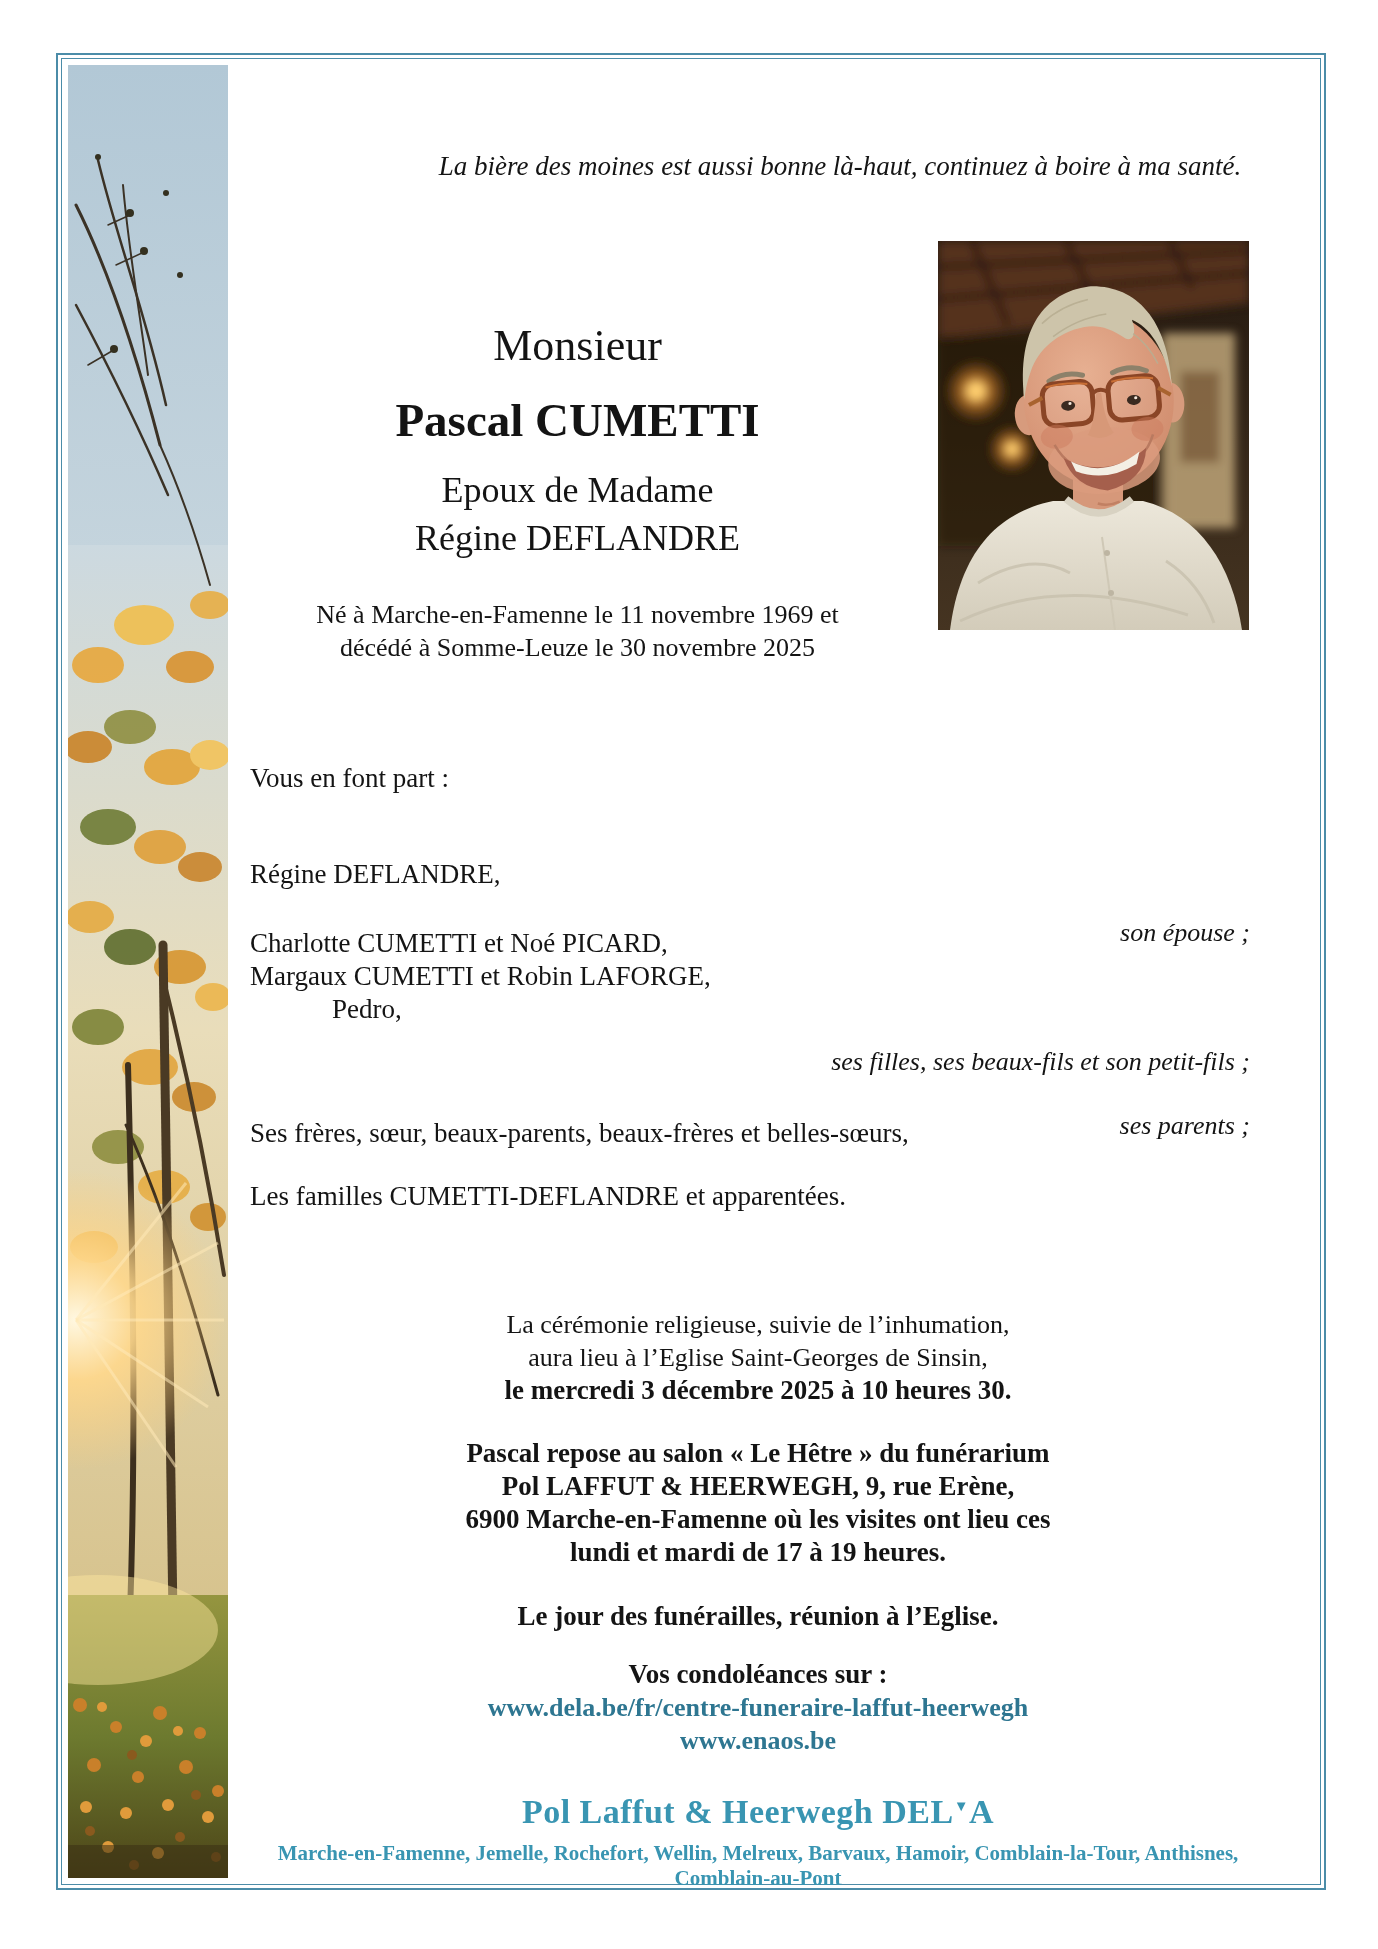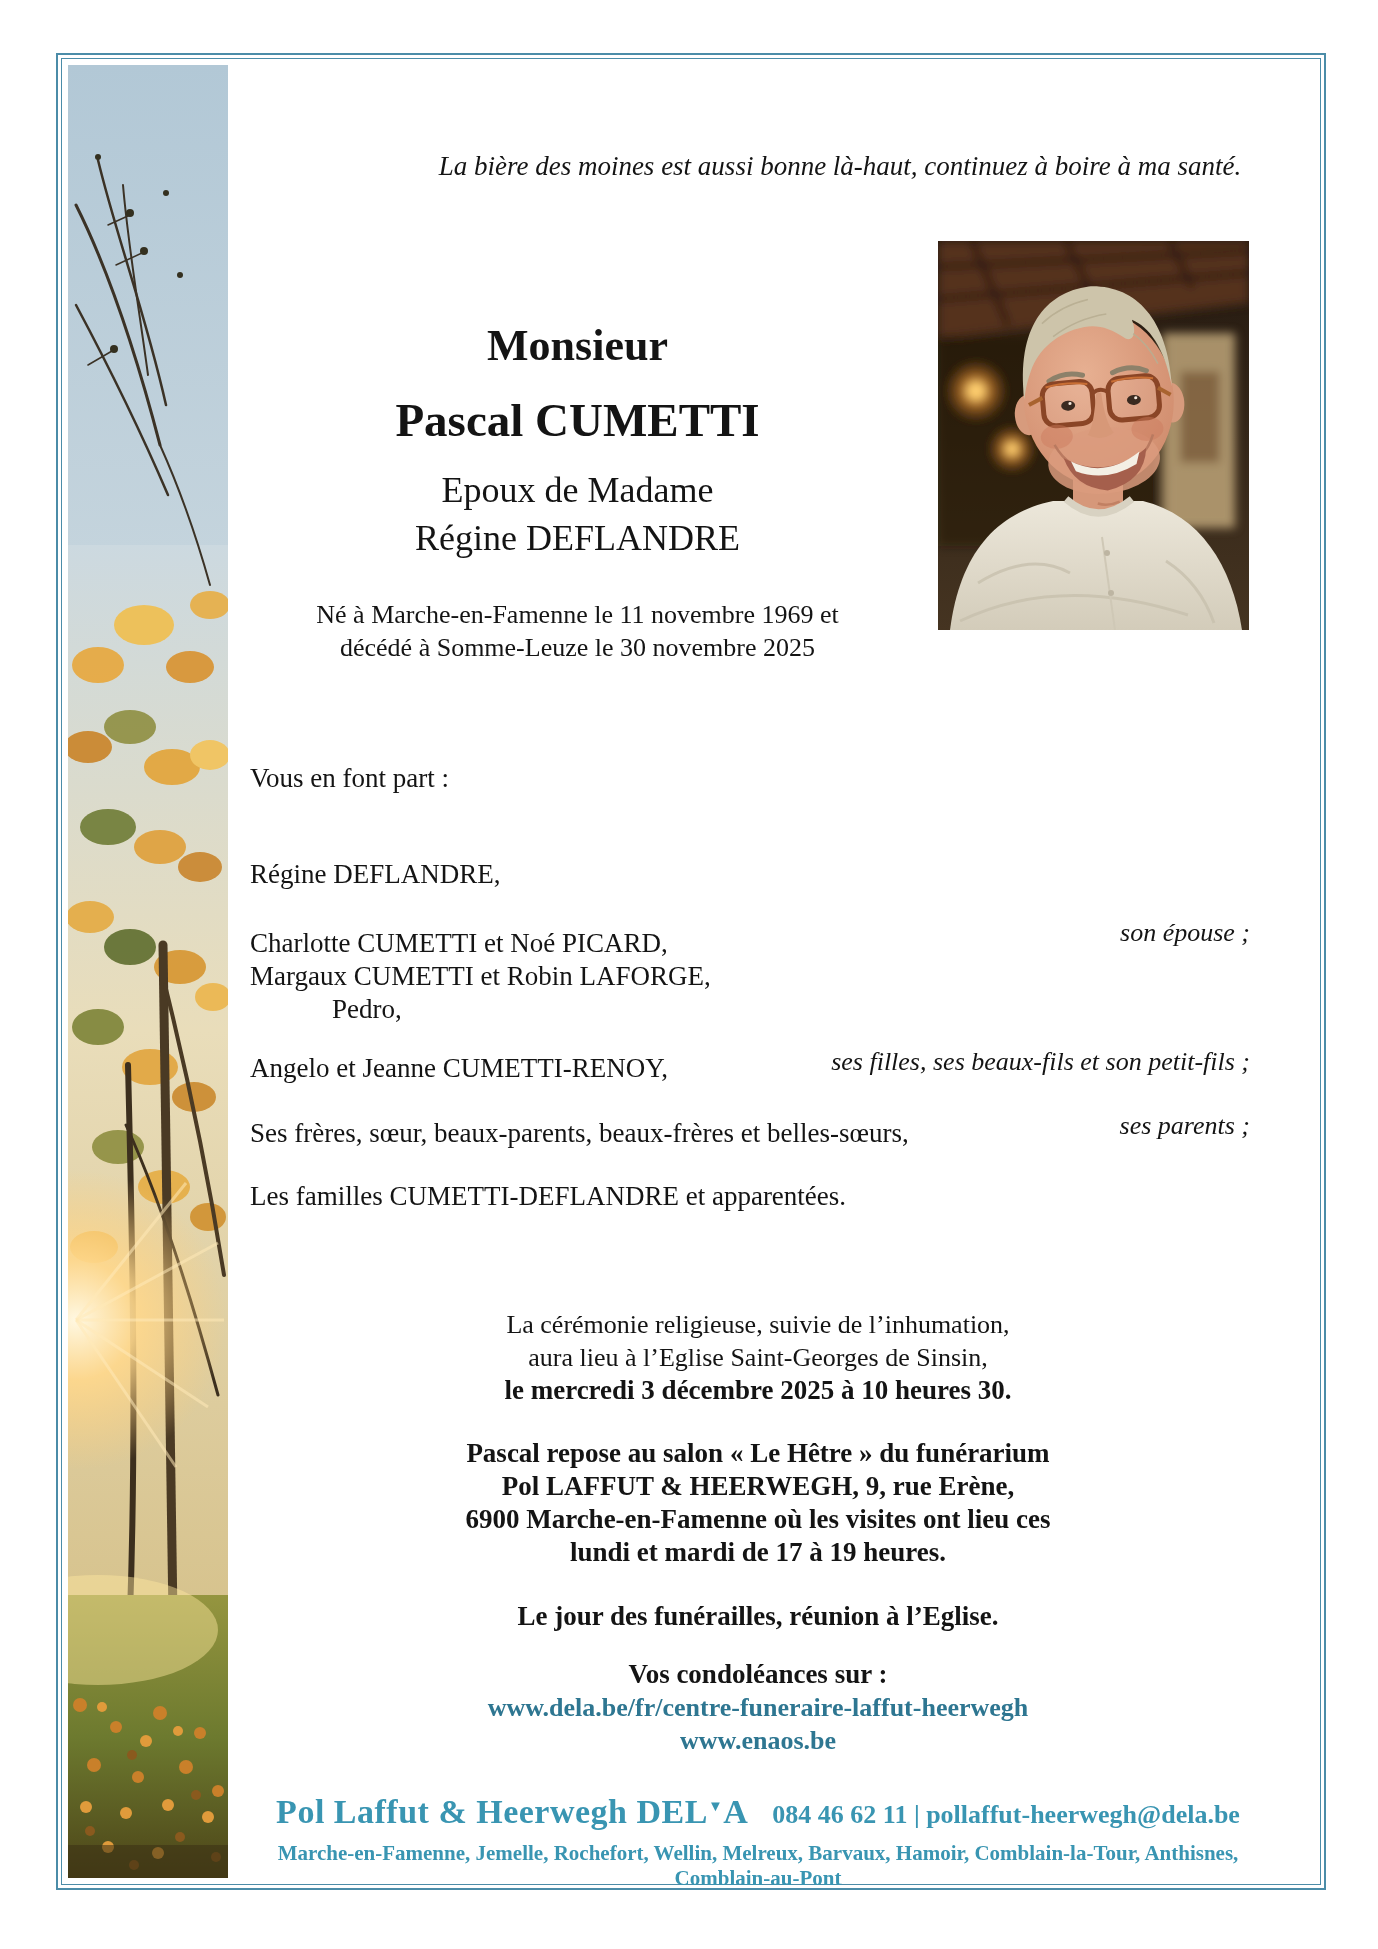--- a/index.html
+++ b/index.html
@@ -15,21 +15,21 @@
   .frame-inner{position:absolute;inset:3px;border:1px solid var(--border-teal,#4b8ca8);}
   .strip{position:absolute;left:68px;top:65px;width:160px;height:1813px;}
   .strip svg{display:block;width:100%;height:100%;}
   .portrait{position:absolute;left:938px;top:241px;width:311px;height:389px;}
   .portrait svg{display:block;width:100%;height:100%;}
   .quote{
     position:absolute;left:360px;top:150px;width:960px;text-align:center;
     font-style:italic;font-size:27px;line-height:33px;
   }
   .title-col{position:absolute;left:240px;top:318px;width:675px;text-align:center;}
-  .t-monsieur{font-size:44px;font-weight:bold;line-height:56px;margin:0;}
+  .t-monsieur{font-size:44px;font-weight:normal;line-height:56px;margin:0;}
   .t-name{font-size:47px;font-weight:bold;line-height:60px;margin:16px;}
   .t-spouse{font-size:36px;line-height:48px;margin:0;}
   .t-birth{font-size:26px;line-height:33px;margin:0;}
   .t-gap{height:36px;}
   .ann{position:absolute;left:250px;width:1000px;font-size:27px;line-height:32px;}
   .ann.role{text-align:right;font-style:italic;font-size:26px;margin-top:24px;}
   .ann.indent{padding-left:82px;box-sizing:border-box;}
   .center-col{position:absolute;left:300px;width:916px;text-align:center;font-size:26px;line-height:33px;}
   .bold{font-weight:bold;font-size:27px;}
   .teal-link{color:var(--link-teal,#2e7691);font-weight:bold;text-decoration:none;display:block;}
@@ -289,21 +289,20 @@
     <p class="t-birth">décédé à Somme-Leuze le 30 novembre 2025</p>
   </div>
 
   <div class="ann" style="top:762px">Vous en font part :</div>
   <div class="ann" style="top:858px">Régine DEFLANDRE,</div>
   <div class="ann role" style="top:893px">son épouse ;</div>
   <div class="ann" style="top:927px">Charlotte CUMETTI et Noé PICARD,</div>
   <div class="ann" style="top:960px">Margaux CUMETTI et Robin LAFORGE,</div>
   <div class="ann indent" style="top:993px">Pedro,</div>
   <div class="ann role" style="top:1022px">ses filles, ses beaux-fils et son petit-fils ;</div>
-  <div class="ann" style="top:1052px">Angelo et Jeanne CUMETTI-RENOY,</div>
   <div class="ann role" style="top:1086px">ses parents ;</div>
   <div class="ann" style="top:1117px">Ses frères, sœur, beaux-parents, beaux-frères et belles-sœurs,</div>
   <div class="ann" style="top:1180px">Les familles CUMETTI-DEFLANDRE et apparentées.</div>
 
   <div class="center-col" style="top:1308px">
     <div>La cérémonie religieuse, suivie de l’inhumation,</div>
     <div>aura lieu à l’Eglise Saint-Georges de Sinsin,</div>
     <div class="bold">le mercredi 3 décembre 2025 à 10 heures 30.</div>
   </div>
 
@@ -317,17 +316,16 @@
   <div class="center-col bold" style="top:1600px">Le jour des funérailles, réunion à l’Eglise.</div>
 
   <div class="center-col" style="top:1658px">
     <div class="bold">Vos condoléances sur :</div>
     <a href="#" class="teal-link">www.dela.be/fr/centre-funeraire-laffut-heerwegh</a>
     <a href="#" class="teal-link">www.enaos.be</a>
   </div>
 
   <div class="footer-brand">
     <span class="brand-name"><span>Pol Laffut &amp; Heerwegh</span>&nbsp;<span><span>DEL</span><span class="dela-mark">▼</span><span>A</span></span></span>
-    <span class="brand-contact"><span>084 46 62 11</span> <span>|</span> <span>pollaffut-heerwegh@dela.be</span></span>
   </div>
   <div class="footer-towns">Marche-en-Famenne, Jemelle, Rochefort, Wellin, Melreux, Barvaux, Hamoir, Comblain-la-Tour, Anthisnes, Comblain-au-Pont</div>
 
 </div>
 
 </body></html>

